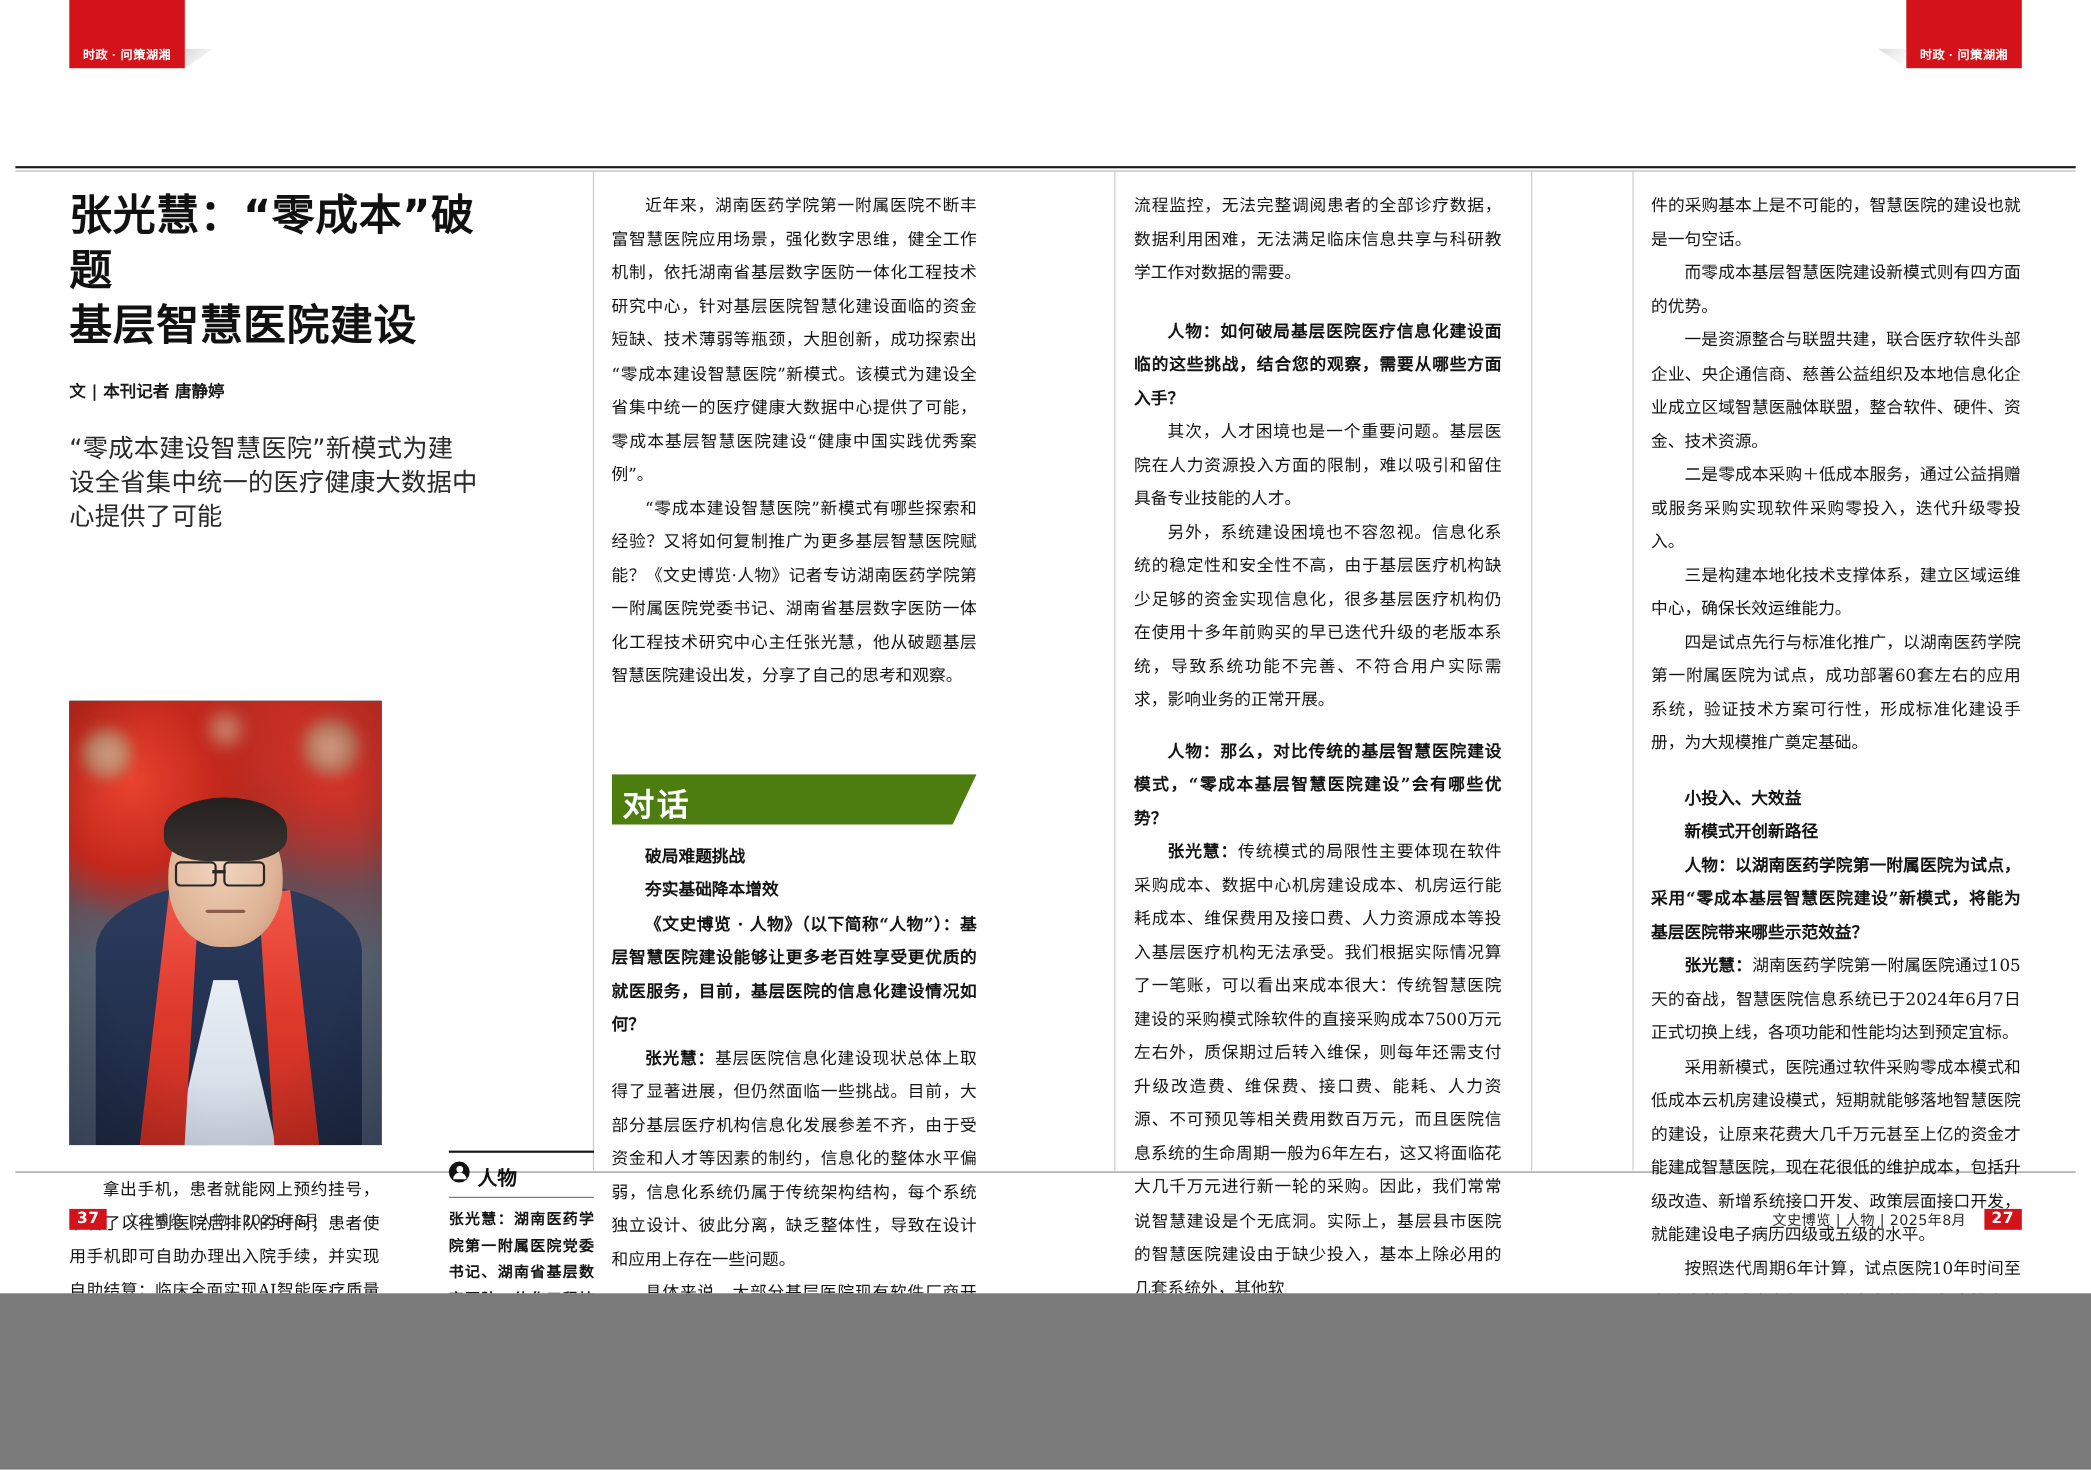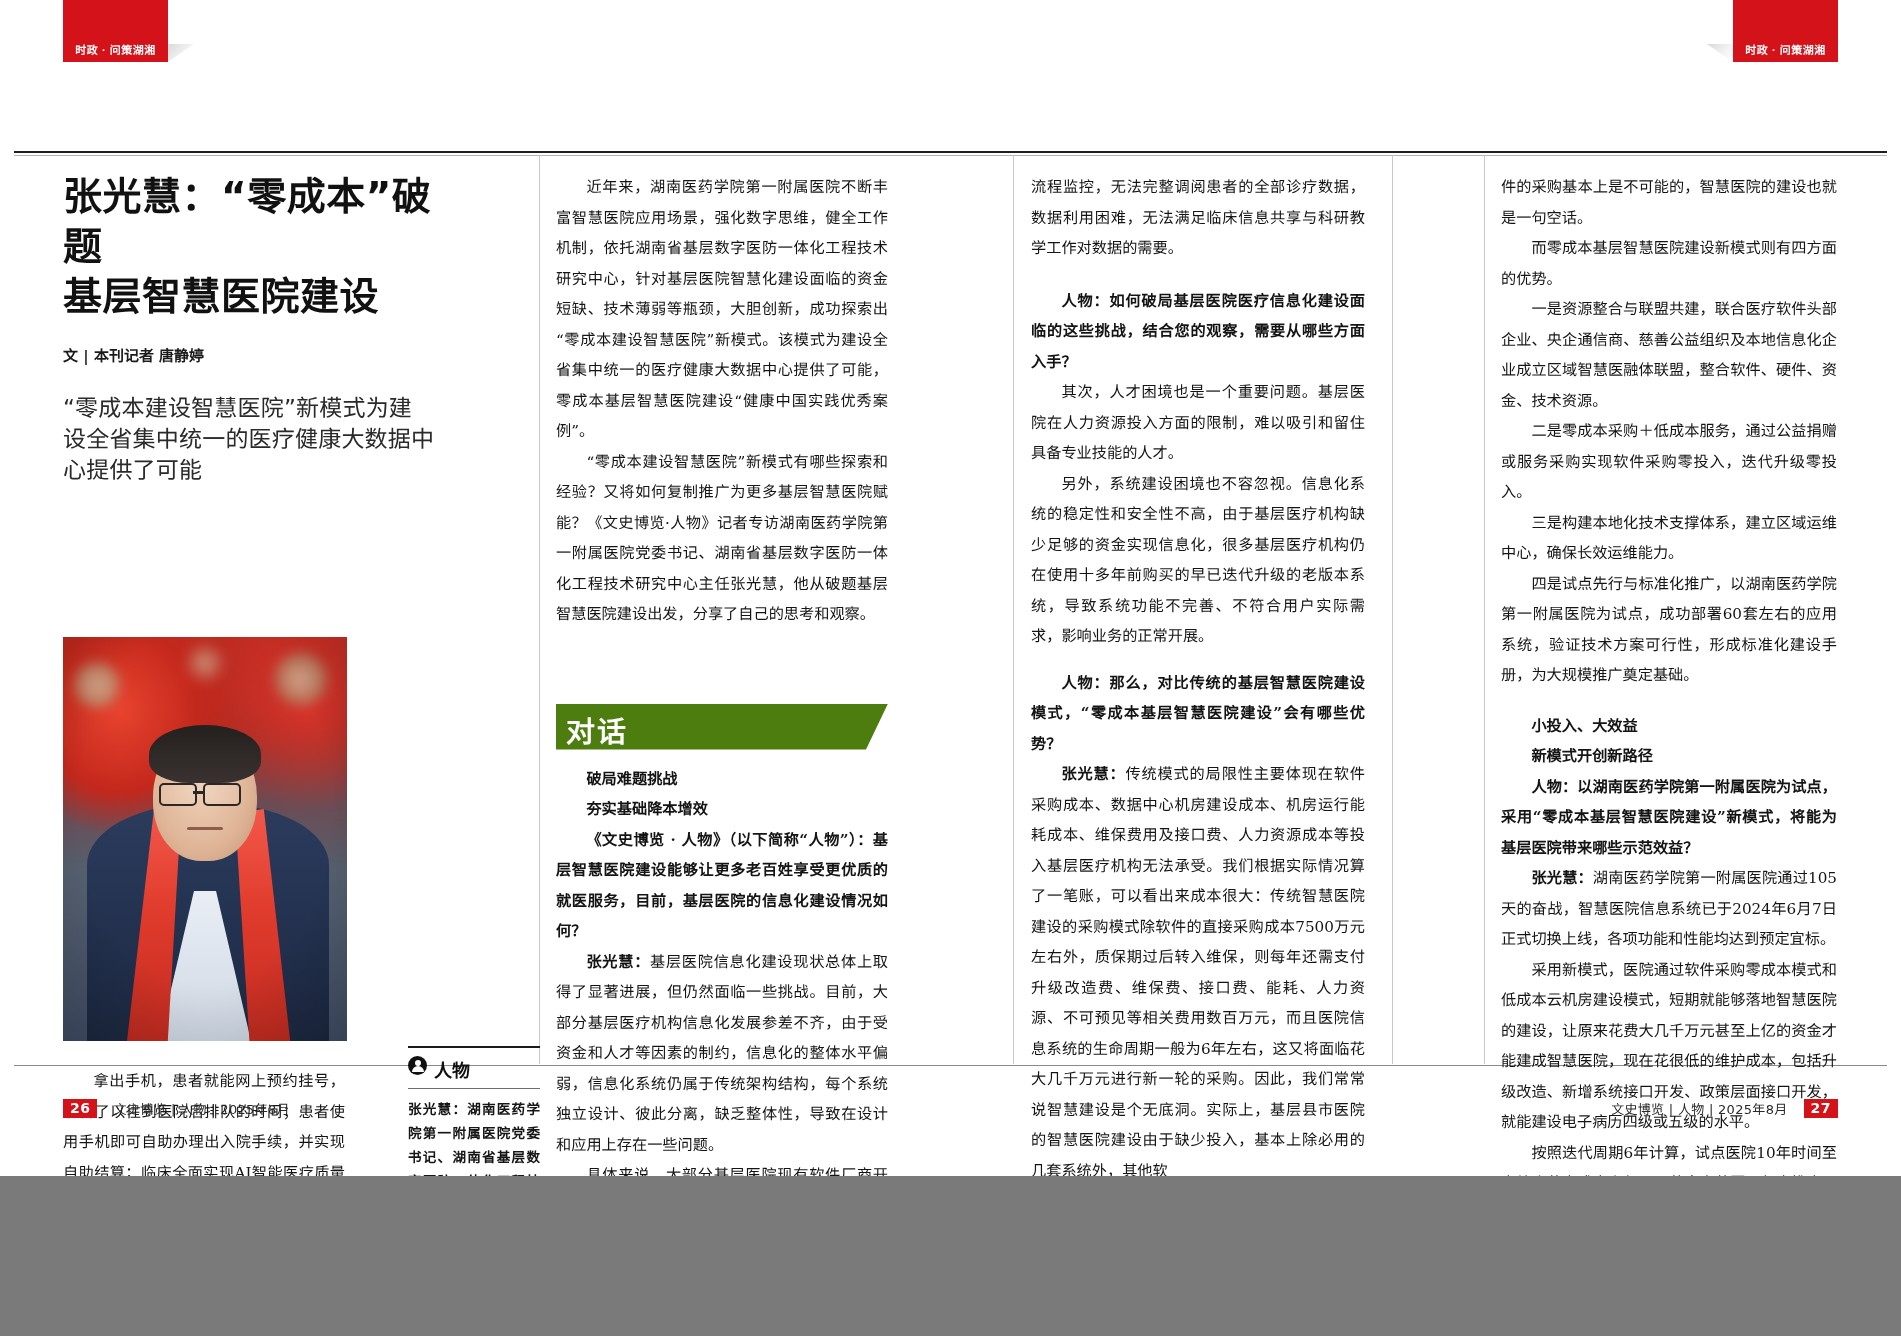--- a/index.html
+++ b/index.html
@@ -314,21 +314,21 @@
     <p class="subhead">新模式开创新路径</p>
     <p class="q-para"><span class="spk">人物：</span><span>以湖南医药学院第一附属医院为试点，采用“零成本基层智慧医院建设”新模式，将能为基层医院带来哪些示范效益？</span></p>
     <p><span class="spk">张光慧：</span><span>湖南医药学院第一附属医院通过105天的奋战，智慧医院信息系统已于2024年6月7日正式切换上线，各项功能和性能均达到预定宜标。</span></p>
     <p>采用新模式，医院通过软件采购零成本模式和低成本云机房建设模式，短期就能够落地智慧医院的建设，让原来花费大几千万元甚至上亿的资金才能建成智慧医院，现在花很低的维护成本，包括升级改造、新增系统接口开发、政策层面接口开发，就能建设电子病历四级或五级的水平。</p>
     <p>按照迭代周期6年计算，试点医院10年时间至少综合节省成本上亿元。若全省范围三年内推广至200家基层医院，可为财政节省基层智慧医院建设投入过100亿元。</p>
     <p style="height:14px;margin:0;"></p>
     <p class="q-para"><span class="spk">人物：</span><span>这样看来，复制推广新模式是低成</span></p>
   </div>
 
   <div class="footer left">
-    <span class="pgnum">26</span>
+    <span class="pgnum">37</span>
     <span class="fmeta">文史博览 | 人物 | 2025年8月</span>
   </div>
   <div class="footer right">
     <span class="fmeta">文史博览 | 人物 | 2025年8月</span>
     <span class="pgnum">27</span>
   </div>
 
 </div>
 
 </body></html>

